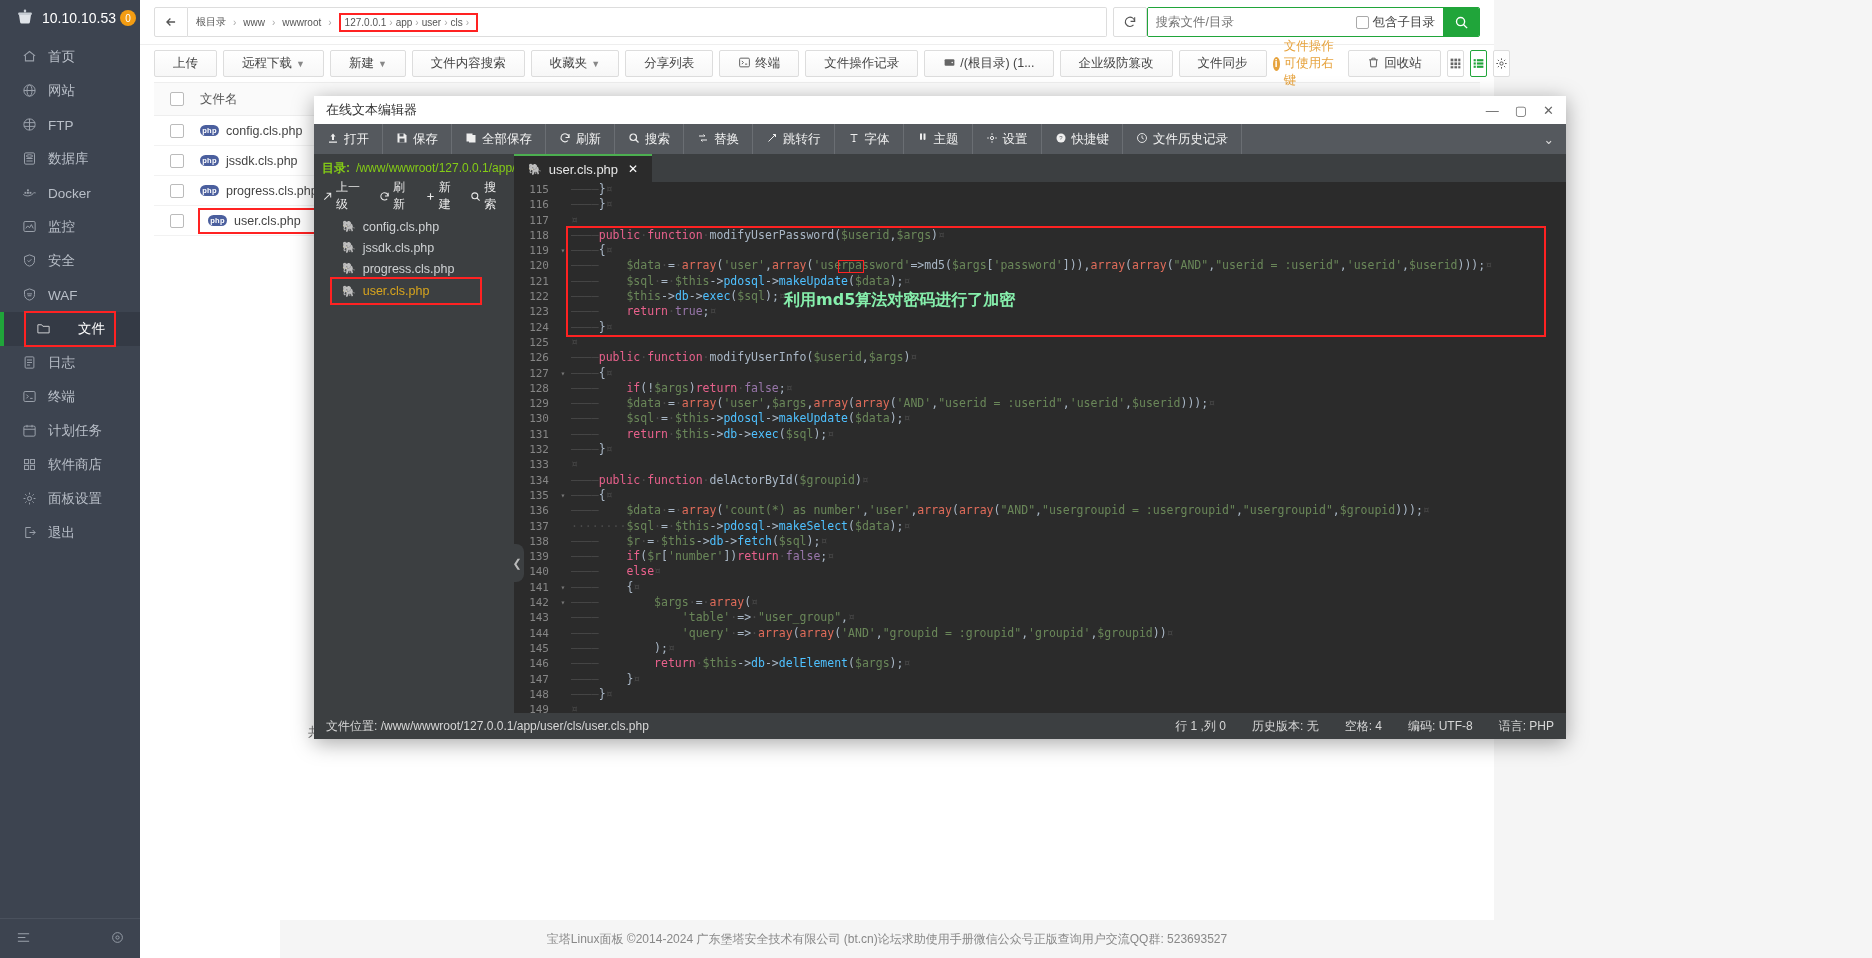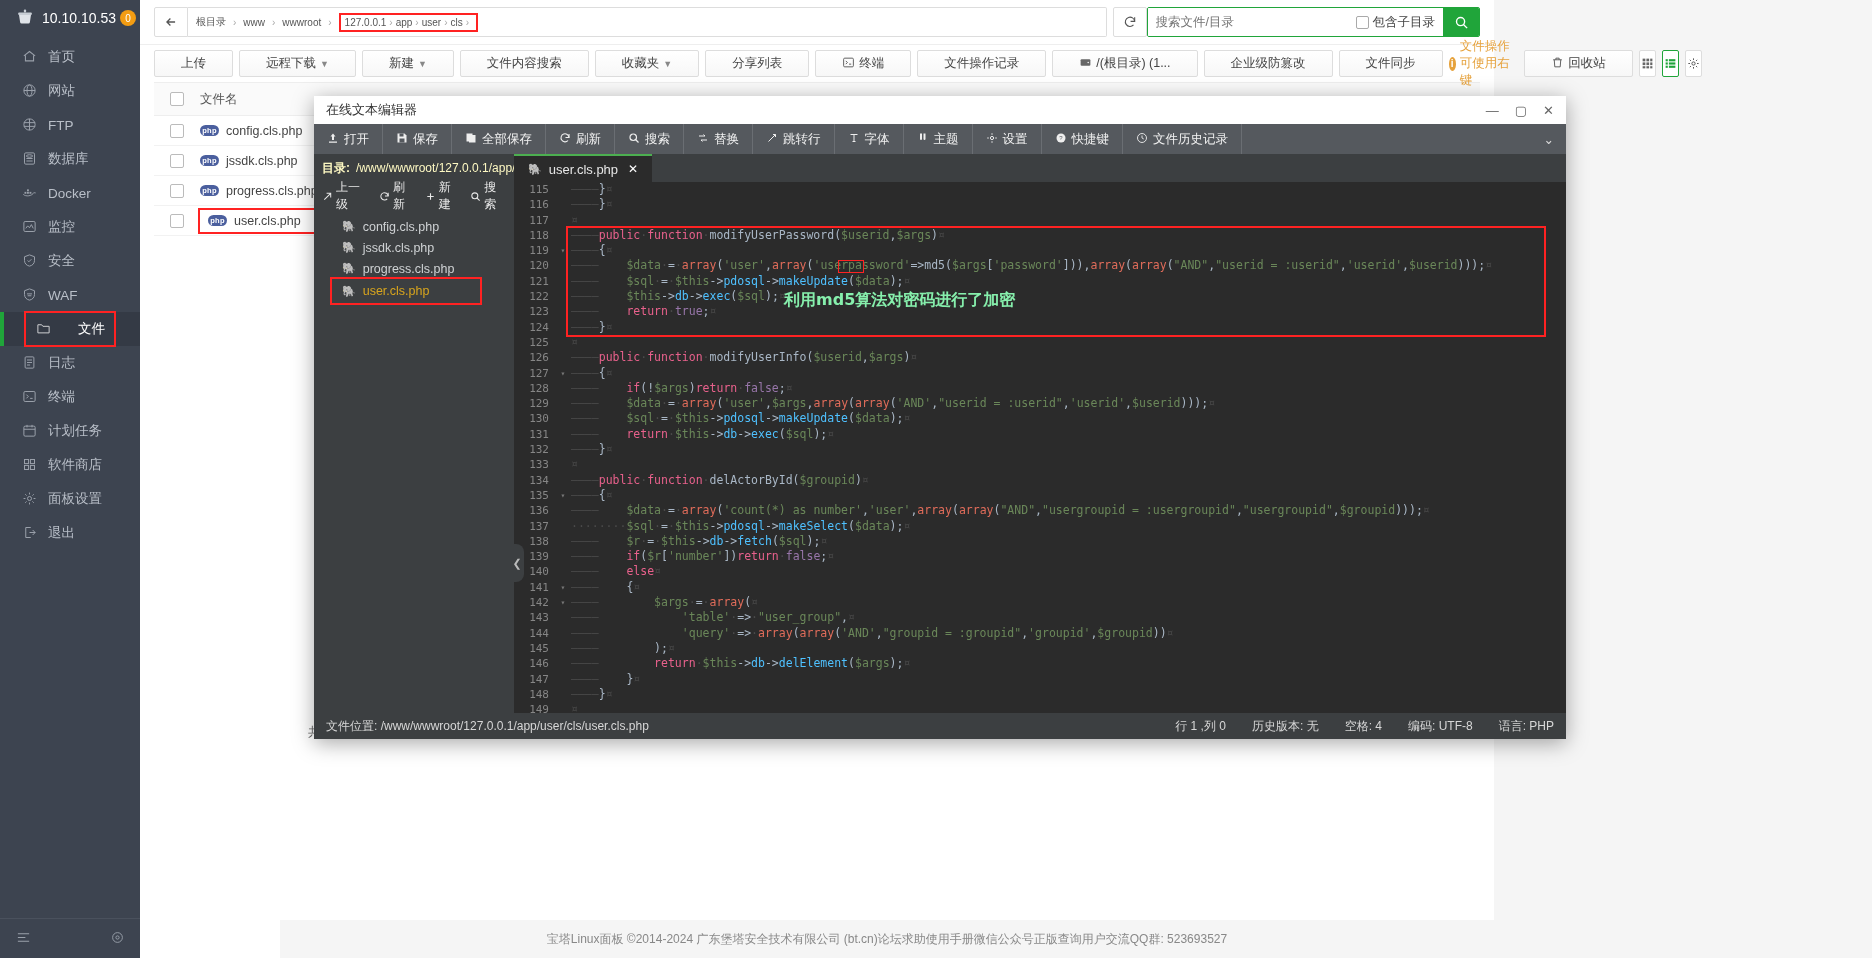--- a/index.html
+++ b/index.html
@@ -93,21 +93,21 @@
     align-items:center; justify-content:center; cursor:pointer;
   }
 
   
   .toolbar {
     height:38px; display:flex; align-items:center; gap:6px;
     padding:0 14px; border-top:1px solid #eee; position:relative;
   }
   .tbtn {
     height:27px; border:1px solid #ddd; background:linear-gradient(#fff,#f7f7f7);
-    display:flex; align-items:center; gap:4px; padding:0 26px; border-radius:2px;
+    display:flex; align-items:center; gap:4px; padding:0 18px; border-radius:2px;
     font-size:12.5px; color:#444; cursor:pointer; white-space:nowrap;
   }
   .tbtn .caret { font-size:9px; color:#888; }
   .tb-right { margin-left:auto; display:flex; align-items:center; gap:6px; }
   .tip { color:#e6a23c; font-size:12.5px; display:flex; align-items:center; gap:4px; }
   .tip .iinfo {
     width:14px; height:14px; border-radius:50%; background:#e6a23c; color:#fff;
     font-size:10px; display:flex; align-items:center; justify-content:center;
     font-weight:bold;
   }
@@ -161,21 +161,21 @@
     display:flex; align-items:center; gap:5px; padding:0 13px; cursor:pointer;
     border-right:1px solid #6a6e73;
   }
   .ed-tb-caret { margin-left:auto; padding:0 12px; display:flex; align-items:center; color:#ddd; }
 
   .ed-body { position:absolute; top:58px; left:0; right:0; bottom:26px; display:flex; }
 
   .ed-left { width:200px; background:#3c3f41; color:#ddd; position:relative; }
   .ed-dir {
     height:28px; display:flex; align-items:center; gap:6px; padding:0 8px;
-    font-size:12px; color:#fef9c3; overflow:hidden; white-space:nowrap;
+    font-size:12px; color:#84cc16; overflow:hidden; white-space:nowrap;
   }
   .ed-dir b { font-weight:bold; }
   .ed-ops { height:28px; display:flex; align-items:center; gap:10px; padding:0 8px;
     font-size:12px; color:#e8e8e8; }
   .ed-ops span { display:flex; align-items:center; gap:3px; cursor:pointer; }
   .ed-files { padding-top:6px; }
   .ed-file {
     height:21px; display:flex; align-items:center; gap:7px; padding-left:28px;
     font-size:12.5px; color:#cfd2d4; cursor:pointer;
   }

